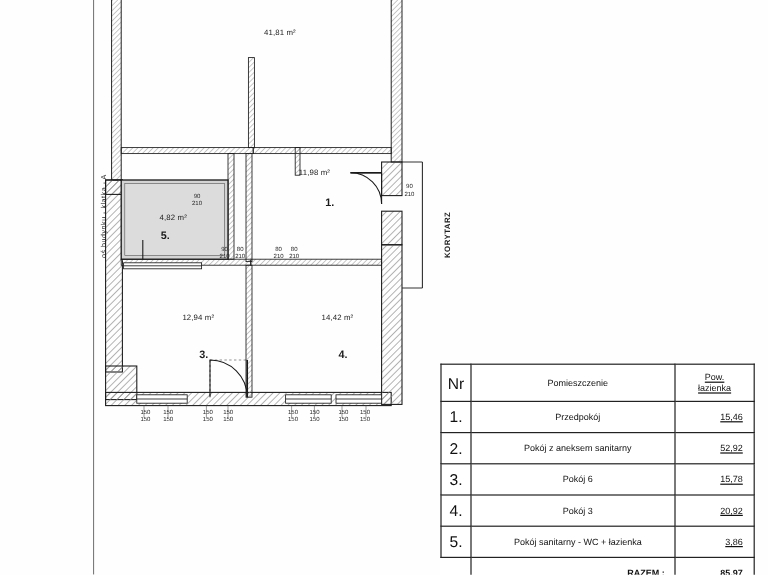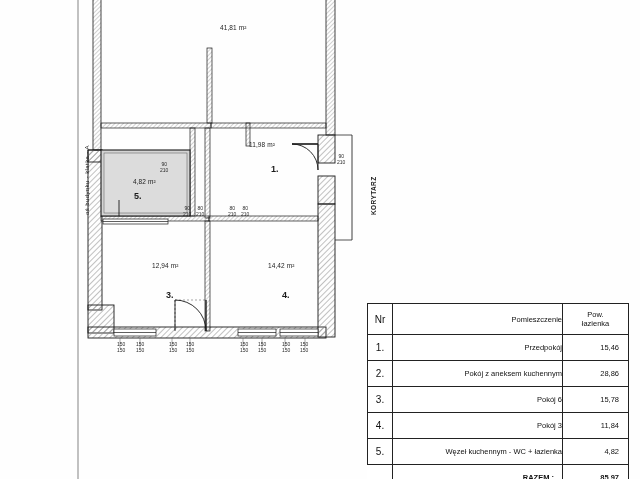--- a/index.html
+++ b/index.html
@@ -77,30 +77,31 @@
   #legend-table td, #legend-table th {
     border: 1px solid #222;
     padding: 0;
     height: 25px;
     vertical-align: middle;
     font-weight: normal;
   }
   #legend-table .c-nr {
     width: 24px;
     text-align: center;
-    font-size: 10px;
+    font-size: 13px;
   }
   #legend-table .c-name {
     padding-left: 8px;
-    text-align: right;
+    text-align: center;
   }
   #legend-table .c-area {
     width: 56px;
     text-align: right;
     padding-right: 9px;
+    text-decoration: underline;
   }
   #legend-table thead td {
     height: 30px;
     text-align: center;
     font-size: 7.5px;
   }
   #legend-table thead .c-area {
     text-align: center;
     padding-right: 0;
     line-height: 9px;
@@ -315,37 +316,37 @@
       </tr>
     </thead>
     <tbody>
       <tr>
         <td class="c-nr">1.</td>
         <td class="c-name">Przedpokój</td>
         <td class="c-area">15,46</td>
       </tr>
       <tr>
         <td class="c-nr">2.</td>
-        <td class="c-name">Pokój z aneksem kuchennym</td>
-        <td class="c-area">28,86</td>
+        <td class="c-name">Pokój z aneksem sanitarny</td>
+        <td class="c-area">52,92</td>
       </tr>
       <tr>
         <td class="c-nr">3.</td>
         <td class="c-name">Pokój 6</td>
         <td class="c-area">15,78</td>
       </tr>
       <tr>
         <td class="c-nr">4.</td>
         <td class="c-name">Pokój 3</td>
-        <td class="c-area">11,84</td>
+        <td class="c-area">20,92</td>
       </tr>
       <tr>
         <td class="c-nr">5.</td>
-        <td class="c-name">Węzeł kuchennym - WC + łazienka</td>
-        <td class="c-area">4,82</td>
+        <td class="c-name">Pokój sanitarny - WC + łazienka</td>
+        <td class="c-area">3,86</td>
       </tr>
     </tbody>
     <tfoot>
       <tr>
         <td class="c-nr nb-left nb-bottom"></td>
         <td class="c-total-label nb-bottom">RAZEM :</td>
         <td class="c-area">85,97</td>
       </tr>
     </tfoot>
   </table>

